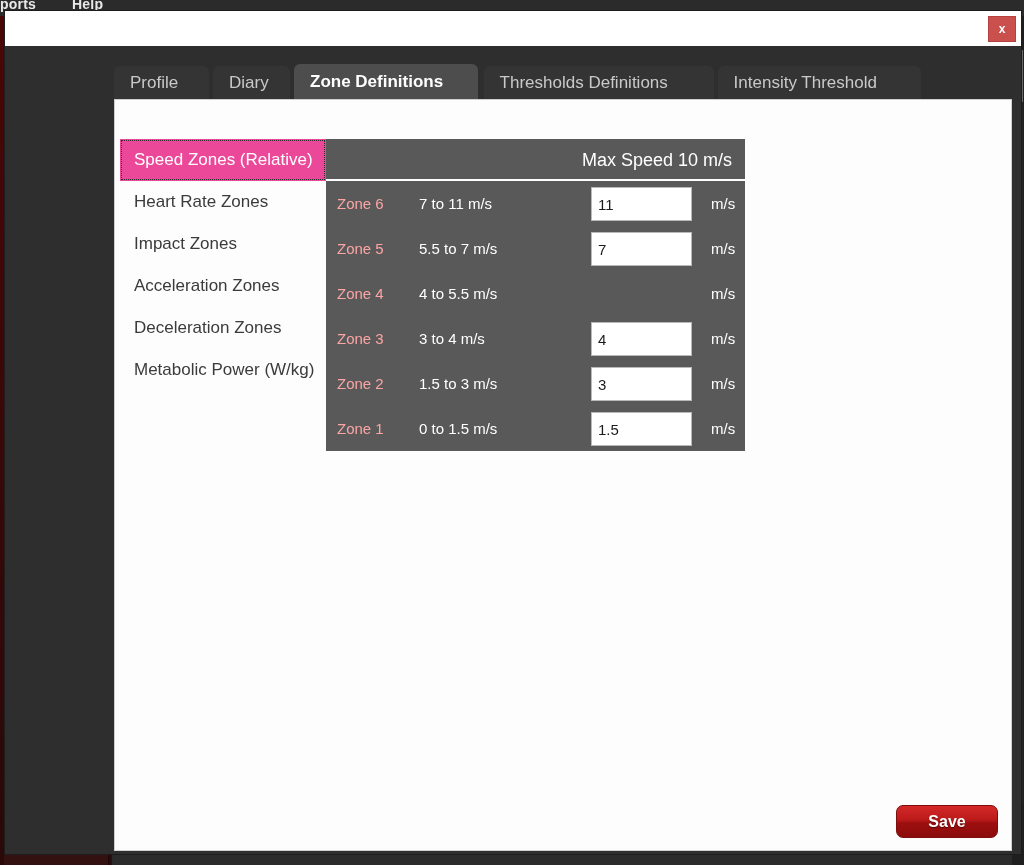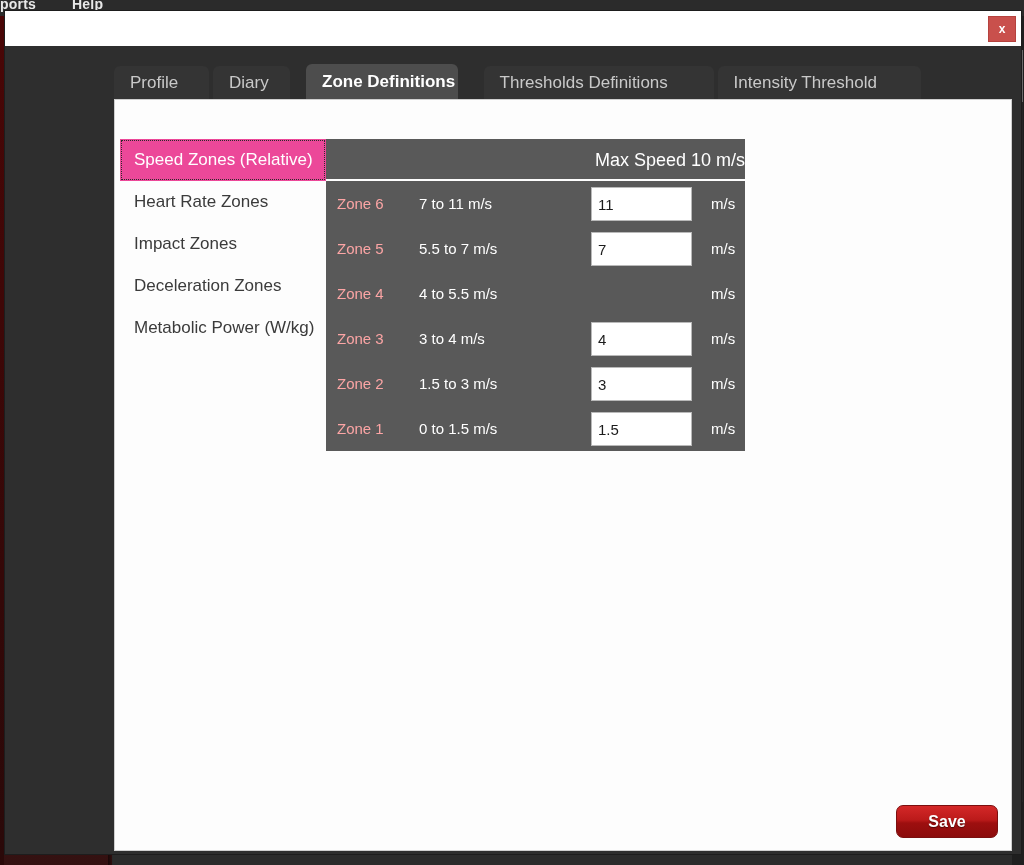--- a/index.html
+++ b/index.html
@@ -189,20 +189,21 @@
   
   #zones-panel {
     position: absolute;
     left: 211px; top: 39px;
     width: 419px;
     background: #595959;
   }
   #zones-panel-header {
     height: 42px;
     line-height: 42px;
+    padding-right: 13px;
     text-align: right;
     color: #ffffff;
     font-size: 18px;
     border-bottom: 2px solid #fdfdfd;
   }
   .zone-row {
     position: relative;
     height: 45px;
   }
   .zone-row-name {
@@ -307,31 +308,32 @@
 
   <div id="dialog-titlebar">
     <div id="close-button">x</div>
   </div>
 
   <div id="dialog-client">
 
     <div id="tab-strip">
         <div class="tab" style="left: 0px; width: 95px;">Profile</div>
         <div class="tab" style="left: 99px; width: 77px;">Diary</div>
-        <div class="tab tab-active" style="left: 192px; width: 152px;">Zone Definitions</div>
+        <div class="tab tab-active" style="left: 180px; width: 184px;">Zone Definitions</div>
         <div class="tab" style="left: 369.6px; width: 230px;">Thresholds Definitions</div>
         <div class="tab" style="left: 603.6px; width: 203px;">Intensity Threshold</div>
       </div>
 
     <div id="content-panel">
 
       <div id="zone-category-list">
           <div class="zone-category selected">Speed Zones (Relative)</div>
           <div class="zone-category">Heart Rate Zones</div>
           <div class="zone-category">Impact Zones</div>
+          <div class="zone-category">Acceleration Zones</div>
           <div class="zone-category">Deceleration Zones</div>
           <div class="zone-category">Metabolic Power (W/kg)</div>
         </div>
 
       <div id="zones-panel">
         <div id="zones-panel-header">Max Speed 10 m/s</div>
         <div id="zone-rows">
             <div class="zone-row">
               <span class="zone-row-name">Zone 6</span>
               <span class="zone-row-range">7 to 11 m/s</span>

